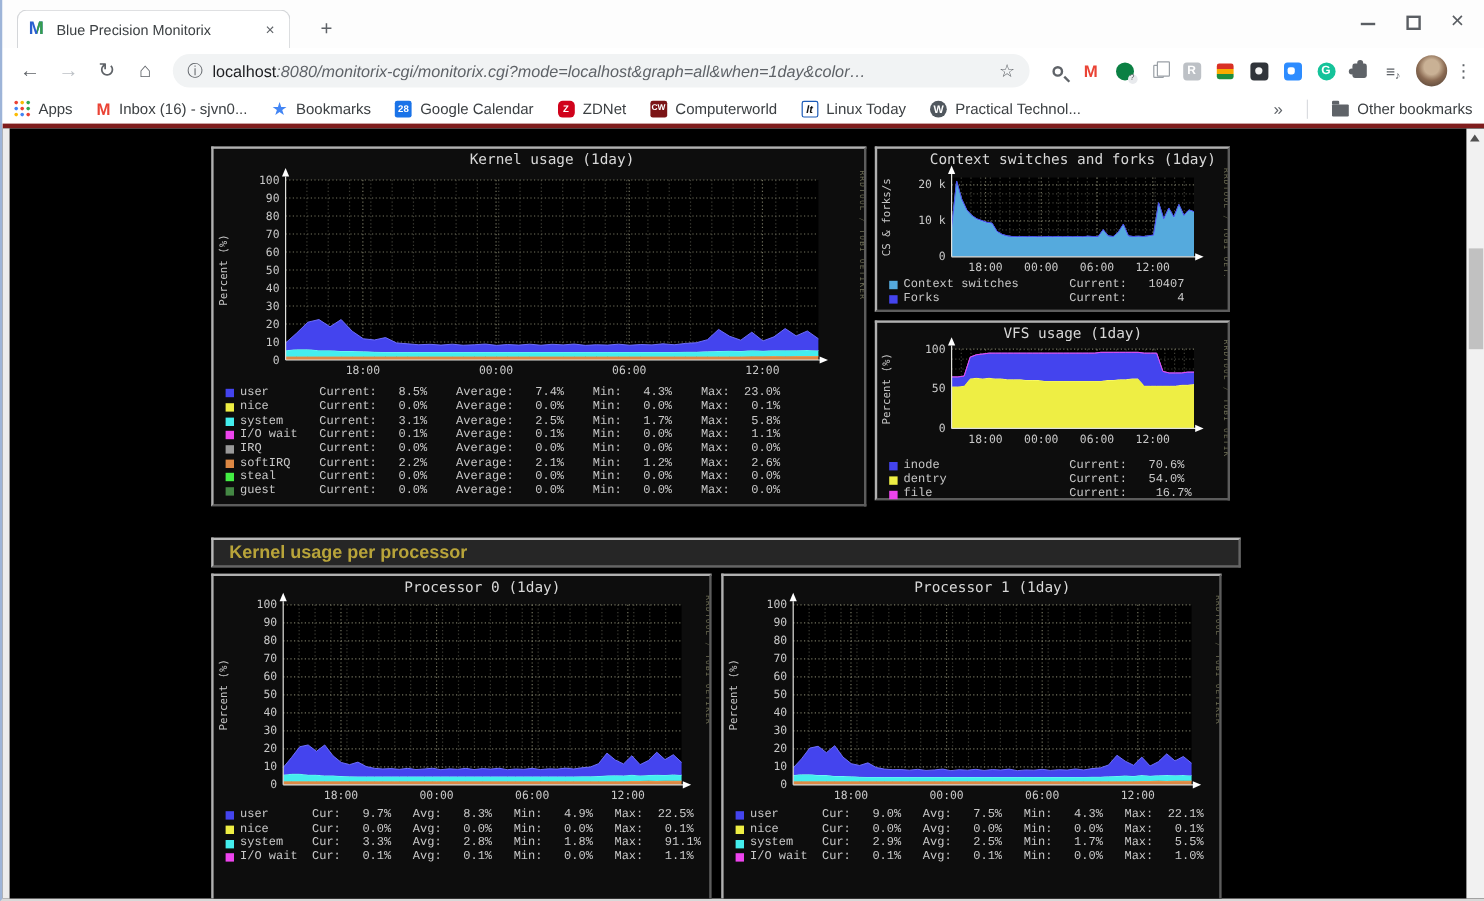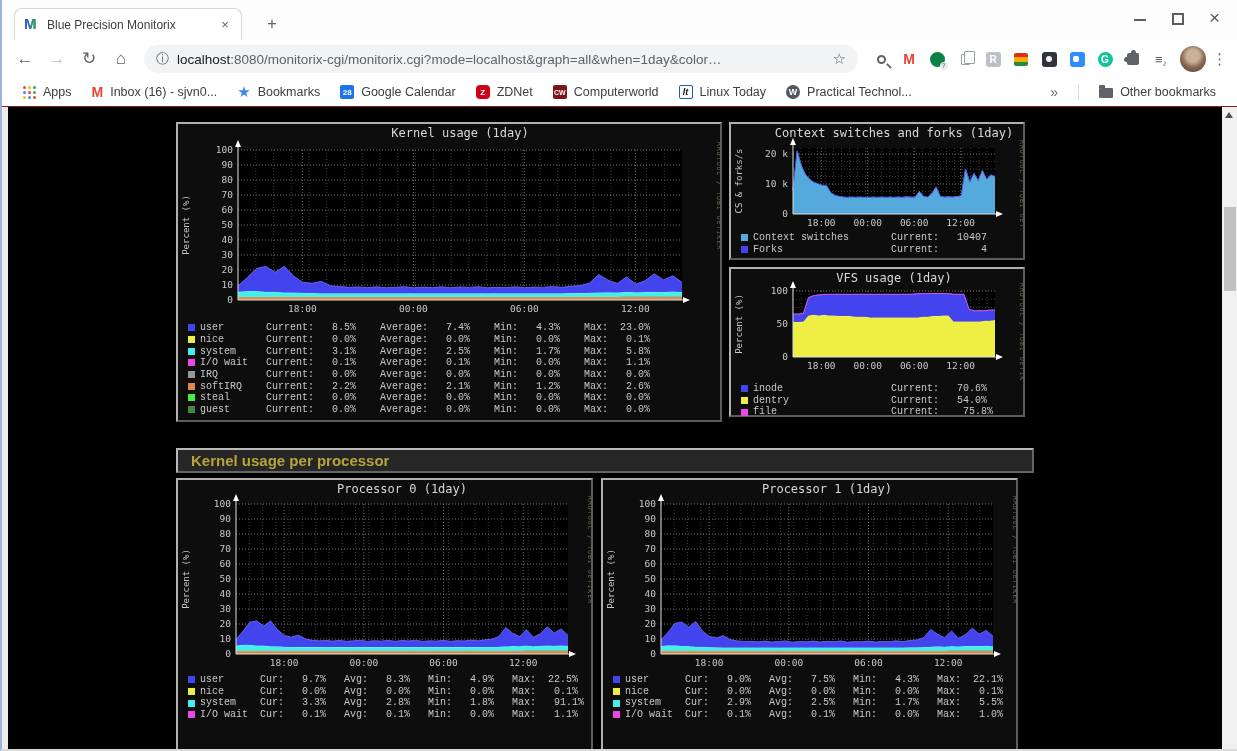--- a/index.html
+++ b/index.html
@@ -26,21 +26,21 @@
   .wc-close::before { content:"\00d7"; position:absolute; left:0; top:-5px; font-size:19px; color:#5a5e63; }
 
   
   .toolbar { height:38px; background:#fff; display:flex; align-items:center; padding:0 10px; gap:6px; }
   .navbtn { width:26px; height:26px; text-align:center; font-size:17px; line-height:26px; color:#5f6368; }
   .navbtn.disabled { color:#bdc1c6; }
   .omnibox { flex:1 1 auto; height:28px; background:#f1f3f4; border-radius:14px; display:flex; align-items:center; padding:0 12px; gap:8px; margin:0 4px; min-width:0; }
   .info-ic { color:#5f6368; font-size:13px; }
   .url { flex:1; font-size:13.5px; white-space:nowrap; overflow:hidden; }
   .url .host { color:#202124; }
-  .url .rest { color:#5f6368; }
+  .url .rest { color:#5f6368;font-style:italic; }
   .star-ic { color:#5f6368; font-size:15px; }
   .extrow { display:flex; align-items:center; gap:10px; padding:0 4px; }
   .ext { width:18px; height:18px; display:flex; align-items:center; justify-content:center; position:relative; font-size:11px; }
   .ic-search { width:9px; height:9px; border:2px solid #5f6368; border-radius:50%; position:relative; }
   .ic-search::after { content:""; position:absolute; left:7px; top:8px; width:6px; border-top:2px solid #5f6368; transform:rotate(45deg); }
   .ic-gmail { color:#ea4335; font-weight:bold; font-size:14px; }
   .ic-voice { width:15px; height:15px; background:#0b8043; border-radius:50%; position:relative; }
   .ic-voice::after { content:"?"; position:absolute; right:-3px; bottom:-3px; width:8px; height:8px; background:#e8eaed; color:#5f6368; border-radius:50%; font-size:7px; line-height:8px; text-align:center; }
   .ic-copy { width:9px; height:11px; border:1.4px solid #9aa0a6; border-radius:1px; position:relative; background:#fff; }
   .ic-copy::after { content:""; position:absolute; left:2px; top:-4px; width:9px; height:11px; border:1.4px solid #9aa0a6; border-radius:1px; background:#fff; }
@@ -53,21 +53,21 @@
   .ic-grammarly { width:15px; height:15px; background:#15c39a; border-radius:50%; color:#fff; font-weight:bold; font-size:10px; display:flex; align-items:center; justify-content:center; }
   .ic-puzzle { width:12px; height:12px; background:#5f6368; border-radius:2px; position:relative; }
   .ic-puzzle::before { content:""; position:absolute; top:-3px; left:3.5px; width:5px; height:5px; border-radius:50%; background:#5f6368; }
   .ic-puzzle::after { content:""; position:absolute; left:-3px; top:3.5px; width:5px; height:5px; border-radius:50%; background:#5f6368; }
   .ic-playlist { color:#5f6368; font-size:13px; position:relative; }
   .ic-playlist::after { content:"\266a"; font-size:9px; position:relative; top:2px; }
   .avatar { width:26px; height:26px; border-radius:50%; background:radial-gradient(circle at 50% 38%, #c9b195 0 30%, #8a6a52 55%, #473a31 100%); }
   .ic-menu { color:#5f6368; font-size:15px; letter-spacing:0; }
 
   
-  .bookmarks { height:29px; background:#fff; display:flex; align-items:center; padding:0 21px; gap:20px; border-bottom:1px solid #7f1d1d; font-size:12.5px; color:#3c4043; }
+  .bookmarks { height:29px; background:#fff; display:flex; align-items:center; padding:0 10px; gap:20px; border-bottom:4px solid #7f1d1d; font-size:12.5px; color:#3c4043; }
   .bm { display:flex; align-items:center; gap:7px; white-space:nowrap; }
   .bm-spacer { flex:1; }
   .bm-sep { width:1px; height:16px; background:#dadce0; }
   .ic-apps { width:13px; height:13px; display:grid; grid-template-columns:repeat(3,3px); grid-template-rows:repeat(3,3px); gap:2px; }
   .ic-apps i { border-radius:50%; }
   .ic-star { color:#4285f4; font-size:15px; }
   .sqic { width:14px; height:14px; border-radius:2px; font-size:8px; font-weight:bold; display:flex; align-items:center; justify-content:center; }
   .ic-cal { background:#1a73e8; color:#fff; }
   .ic-zdnet { background:#d0021b; color:#fff; border-radius:4px; }
   .ic-cw { background:#7b1416; color:#fff; font-size:7px; }
@@ -461,21 +461,21 @@
                 <div class="lrow">
                   <span class="cbox" style="background: rgb(68, 68, 238);"></span>
                   <span class="ltext">inode                  Current:   70.6%</span>
                 </div>
                 <div class="lrow">
                   <span class="cbox" style="background: rgb(238, 238, 68);"></span>
                   <span class="ltext">dentry                 Current:   54.0%</span>
                 </div>
                 <div class="lrow">
                   <span class="cbox" style="background: rgb(238, 68, 238);"></span>
-                  <span class="ltext">file                   Current:    75.8%</span>
+                  <span class="ltext">file                   Current:    16.7%</span>
                 </div>
               </div>
           </div>
         </div>
       </div>
     </div>
 
     <div class="section sec2">
       <div class="sec-header">
         <span>Kernel usage per processor</span>

